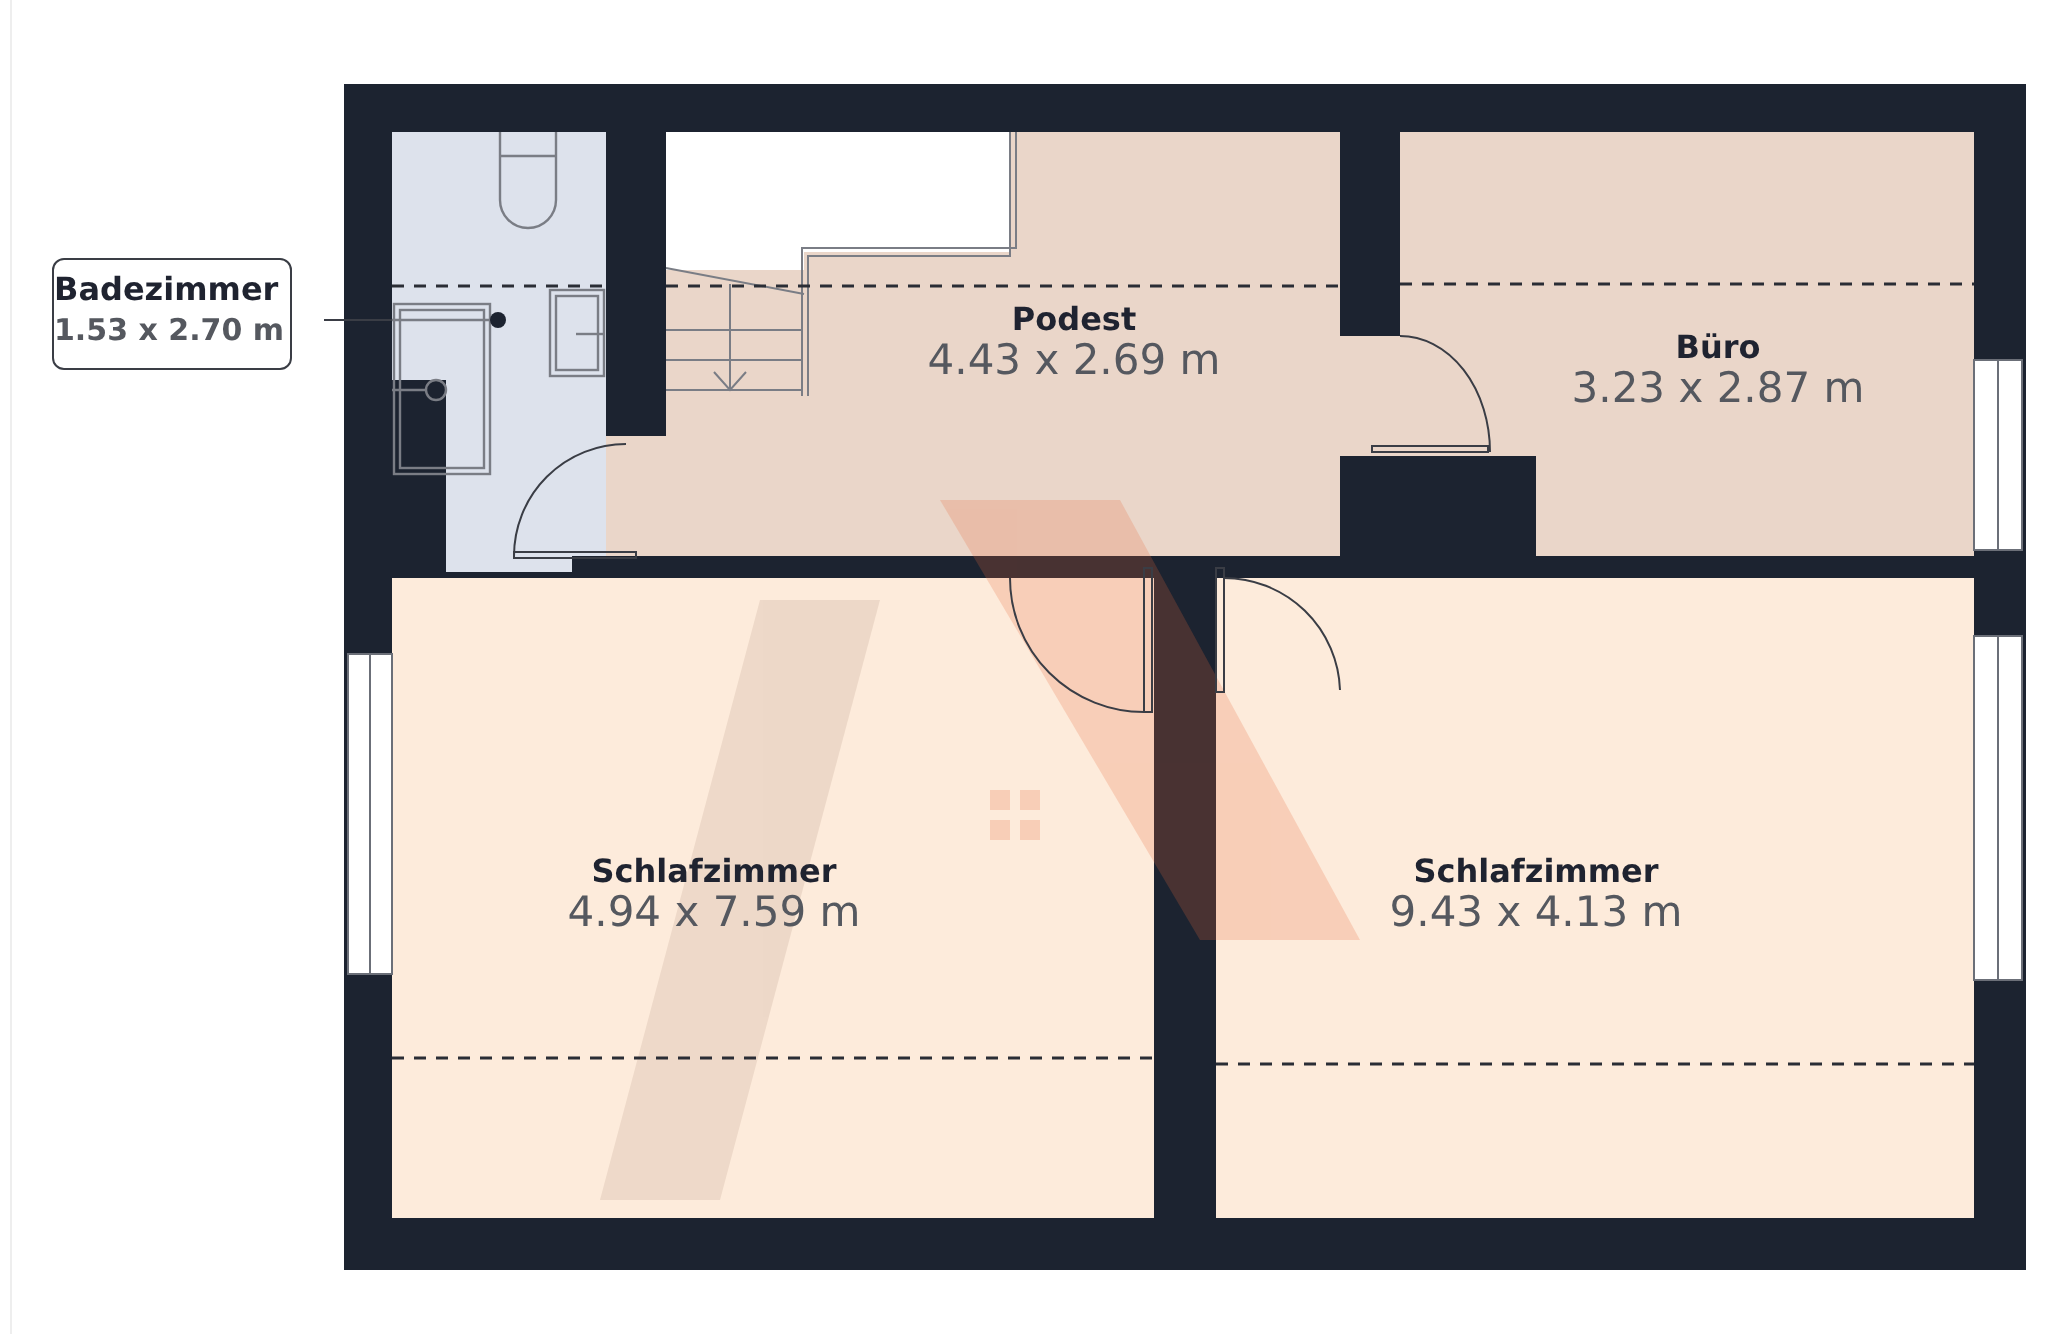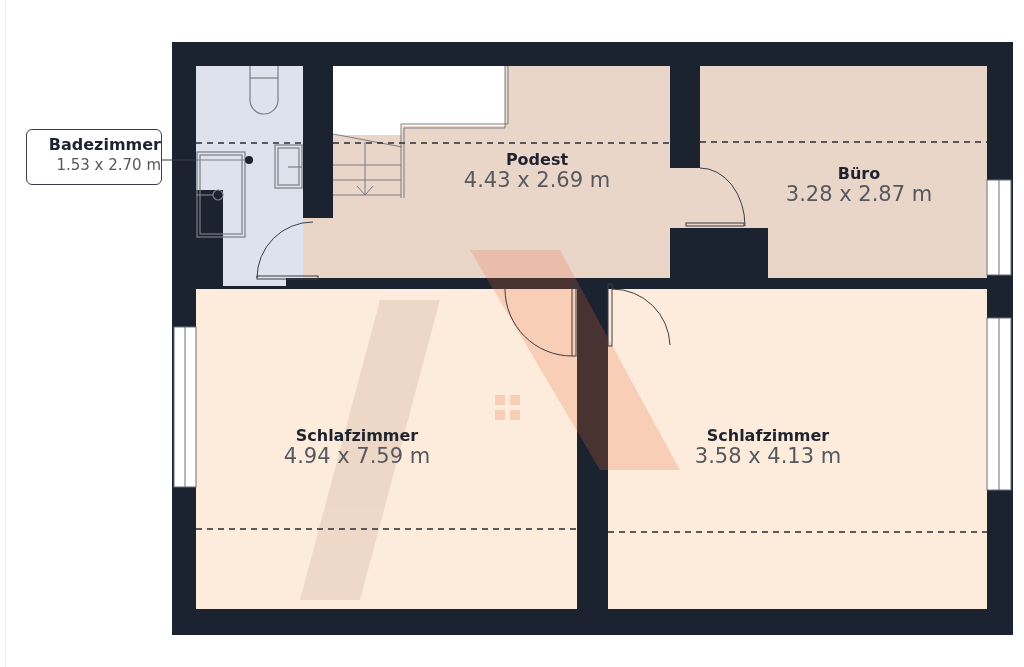--- a/index.html
+++ b/index.html
@@ -3,24 +3,24 @@
 <meta charset="utf-8">
 <style>
   html, body { margin:0; padding:0; }
   body { width:1024px; height:667px; background:#ffffff; position:relative; overflow:hidden;
          font-family:"DejaVu Sans", sans-serif; }
   .leftline { position:absolute; left:5px; top:0; width:1px; height:667px; background:#eeeeee; }
   svg { position:absolute; left:0; top:0; }
   .room-label { position:absolute; text-align:center; transform:translateX(-50%); white-space:nowrap; }
   .room-name { font-weight:bold; font-size:16px; color:#1f2330; line-height:20px; }
   .room-dim { font-size:21px; color:#55585f; line-height:20px; }
-  .callout { position:absolute; left:26px; top:129px; width:136px; height:56px; border:1px solid #3a3d45;
-             border-radius:6px; background:#ffffff; text-align:right; box-sizing:border-box; padding-top:5px; }
+  .callout { position:absolute; left:26px; top:129px; width:120px; height:56px; border:1px solid #3a3d45;
+             border-radius:6px; background:#ffffff; text-align:left; box-sizing:border-box; padding-top:5px; }
   .callout .room-name { font-size:16px; }
-  .callout .room-dim { font-size:15px; }
+  .callout .room-dim { font-size:15px;font-weight:bold; }
 </style>
 </head>
 <body>
 
 <div class="leftline"></div>
 
 <svg width="1024" height="667" viewBox="0 0 1024 667">
 
   <rect x="172" y="42" width="841" height="593" fill="#1c2330"></rect>
 
@@ -125,24 +125,24 @@
   <div class="room-dim">1.53 x 2.70 m</div>
 </div>
 
 <div class="room-label" style="left:537px; top:150px;">
   <div class="room-name">Podest</div>
   <div class="room-dim">4.43 x 2.69 m</div>
 </div>
 
 <div class="room-label" style="left:859px; top:164px;">
   <div class="room-name">Büro</div>
-  <div class="room-dim">3.28 x 2.87 m</div>
+  <div class="room-dim">3.23 x 2.87 m</div>
 </div>
 
 <div class="room-label" style="left:357px; top:426px;">
   <div class="room-name">Schlafzimmer</div>
   <div class="room-dim">4.94 x 7.59 m</div>
 </div>
 
 <div class="room-label" style="left:768px; top:426px;">
   <div class="room-name">Schlafzimmer</div>
-  <div class="room-dim">3.58 x 4.13 m</div>
+  <div class="room-dim">9.43 x 4.13 m</div>
 </div>
 
 </body></html>

